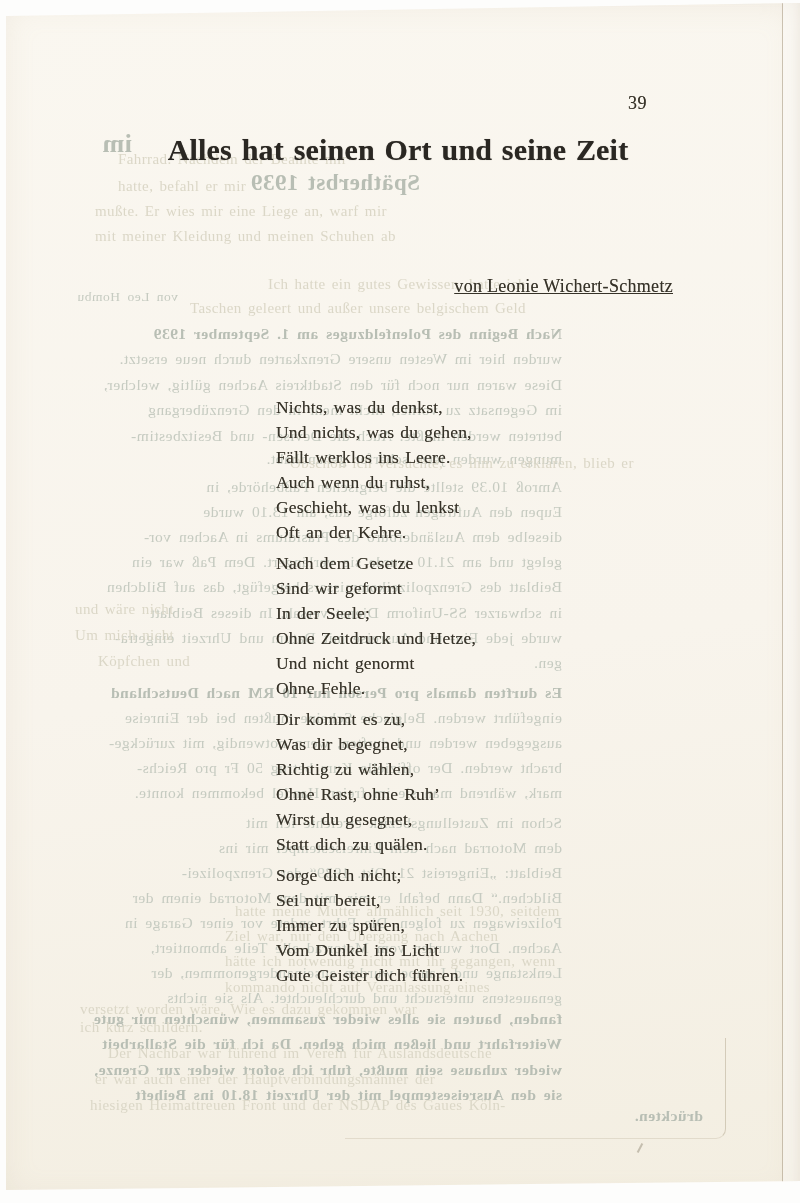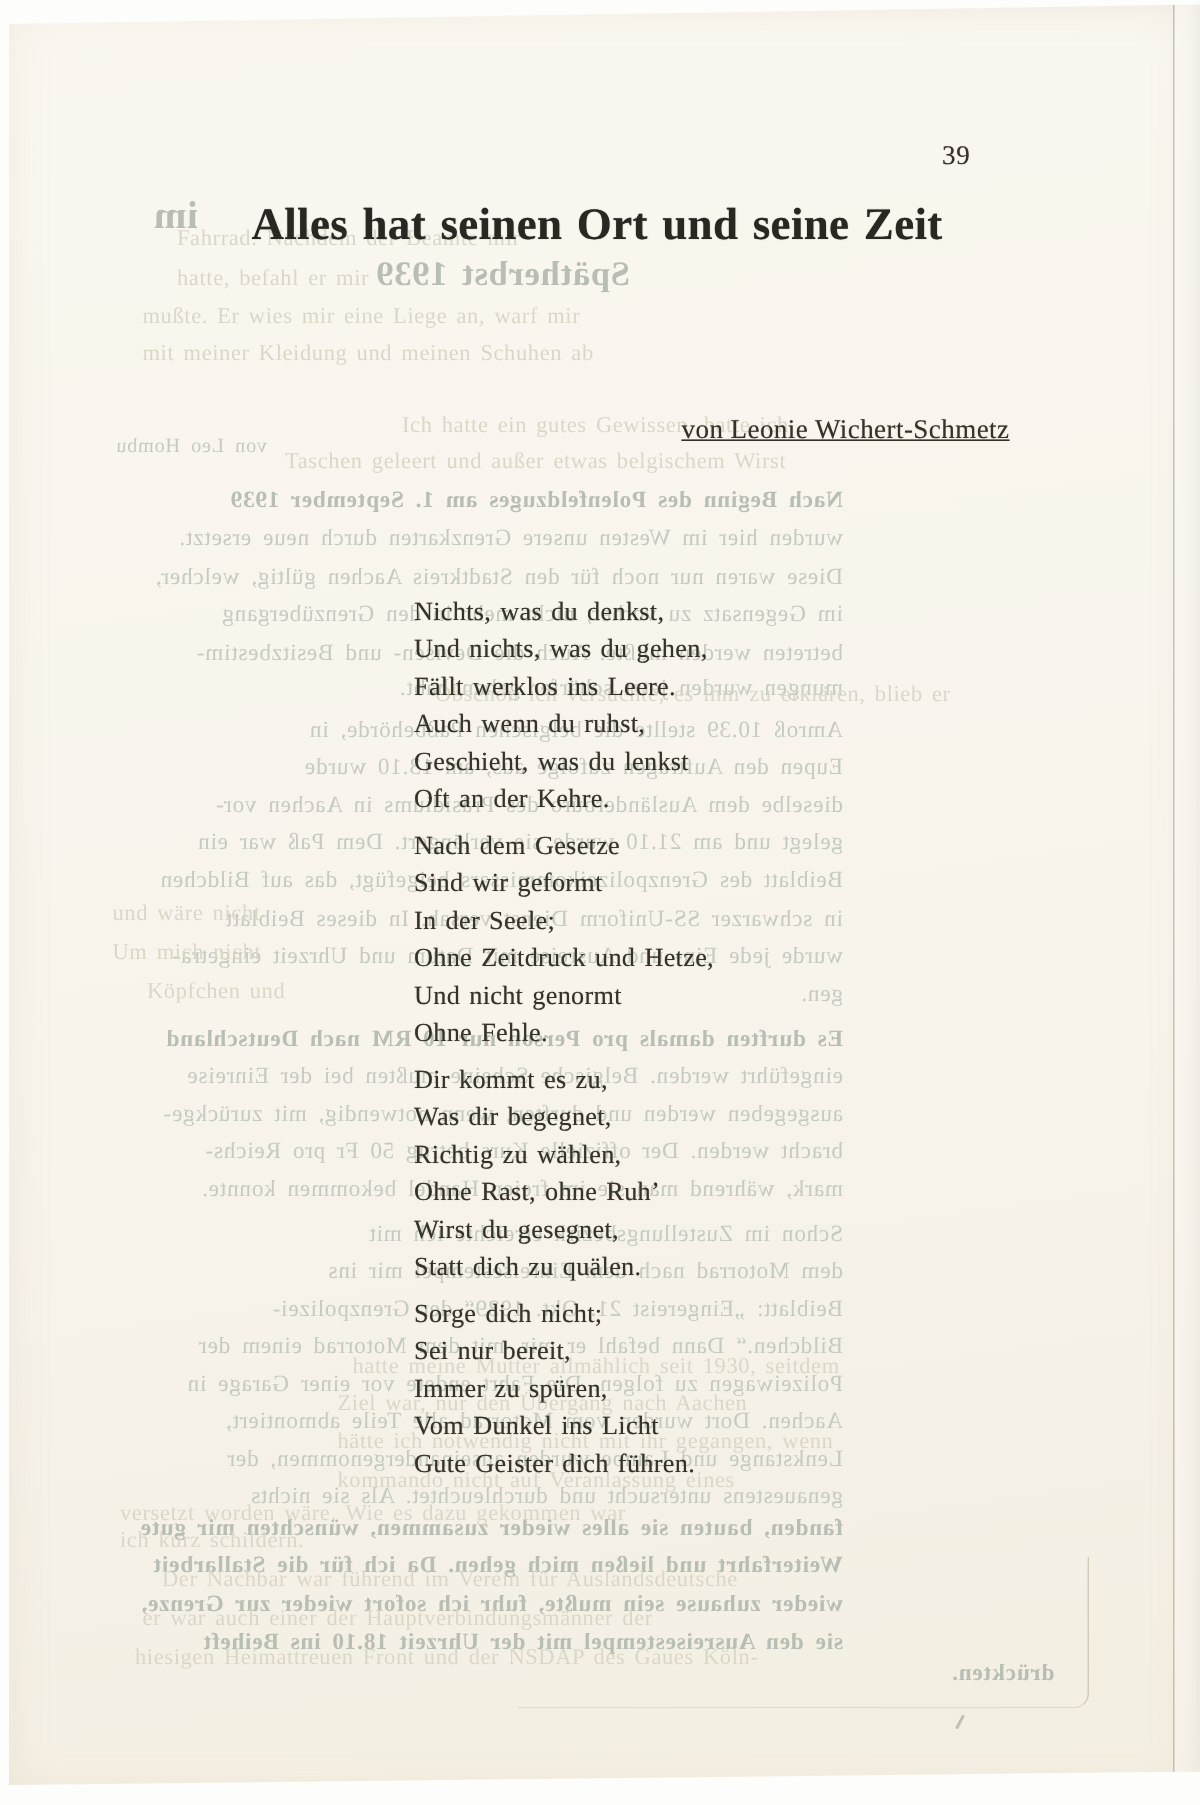--- a/index.html
+++ b/index.html
@@ -105,21 +105,21 @@
       <div class="bleed-line bold" style="top: 1010px;">fanden, bauten sie alles wieder zusammen, wünschten mir gute</div>
       <div class="bleed-line bold" style="top: 1035px;">Weiterfahrt und ließen mich gehen. Da ich für die Stallarbeit</div>
       <div class="bleed-line bold" style="top: 1061px;">wieder zuhause sein mußte, fuhr ich sofort wieder zur Grenze, wo</div>
       <div class="bleed-line bold" style="top: 1086px;">sie den Ausreisestempel mit der Uhrzeit 18.10 ins Beiheft</div>
       <div class="bleed-line bold" style="top: 1107px; left: 555px; width: 148px;">drückten.</div>
       <div class="ghost-line" style="top: 151px; left: 118px;">Fahrrad. Nachdem der Beamte mir</div>
       <div class="ghost-line" style="top: 178px; left: 118px;">hatte, befahl er mir</div>
       <div class="ghost-line" style="top: 203px; left: 95px;">mußte. Er wies mir eine Liege an, warf mir</div>
       <div class="ghost-line" style="top: 228px; left: 95px;">mit meiner Kleidung und meinen Schuhen ab</div>
       <div class="ghost-line" style="top: 276px; left: 268px;">Ich hatte ein gutes Gewissen, hatte ich</div>
-      <div class="ghost-line" style="top: 300px; left: 190px;">Taschen geleert und außer etwas belgischem Wirst</div>
+      <div class="ghost-line" style="top: 300px; left: 190px;">Taschen geleert und außer unsere belgischem Geld</div>
       <div class="ghost-line" style="top: 455px; left: 290px;">Obschon ich versuchte, es ihm zu erklären, blieb er</div>
       <div class="ghost-line" style="top: 601px; left: 75px;">und wäre nicht</div>
       <div class="ghost-line" style="top: 627px; left: 75px;">Um mich nicht</div>
       <div class="ghost-line" style="top: 653px; left: 98px;">Köpfchen und</div>
       <div class="ghost-line" style="top: 903px; left: 235px;">hatte meine Mutter allmählich seit 1930, seitdem</div>
       <div class="ghost-line" style="top: 928px; left: 225px;">Ziel war, nur den Übergang nach Aachen</div>
       <div class="ghost-line" style="top: 953px; left: 225px;">hätte ich notwendig nicht mit ihr gegangen, wenn</div>
       <div class="ghost-line" style="top: 979px; left: 225px;">kommando nicht auf Veranlassung eines</div>
       <div class="ghost-line" style="top: 1001px; left: 80px;">versetzt worden wäre. Wie es dazu gekommen war</div>
       <div class="ghost-line" style="top: 1019px; left: 80px;">ich kurz schildern.</div>

